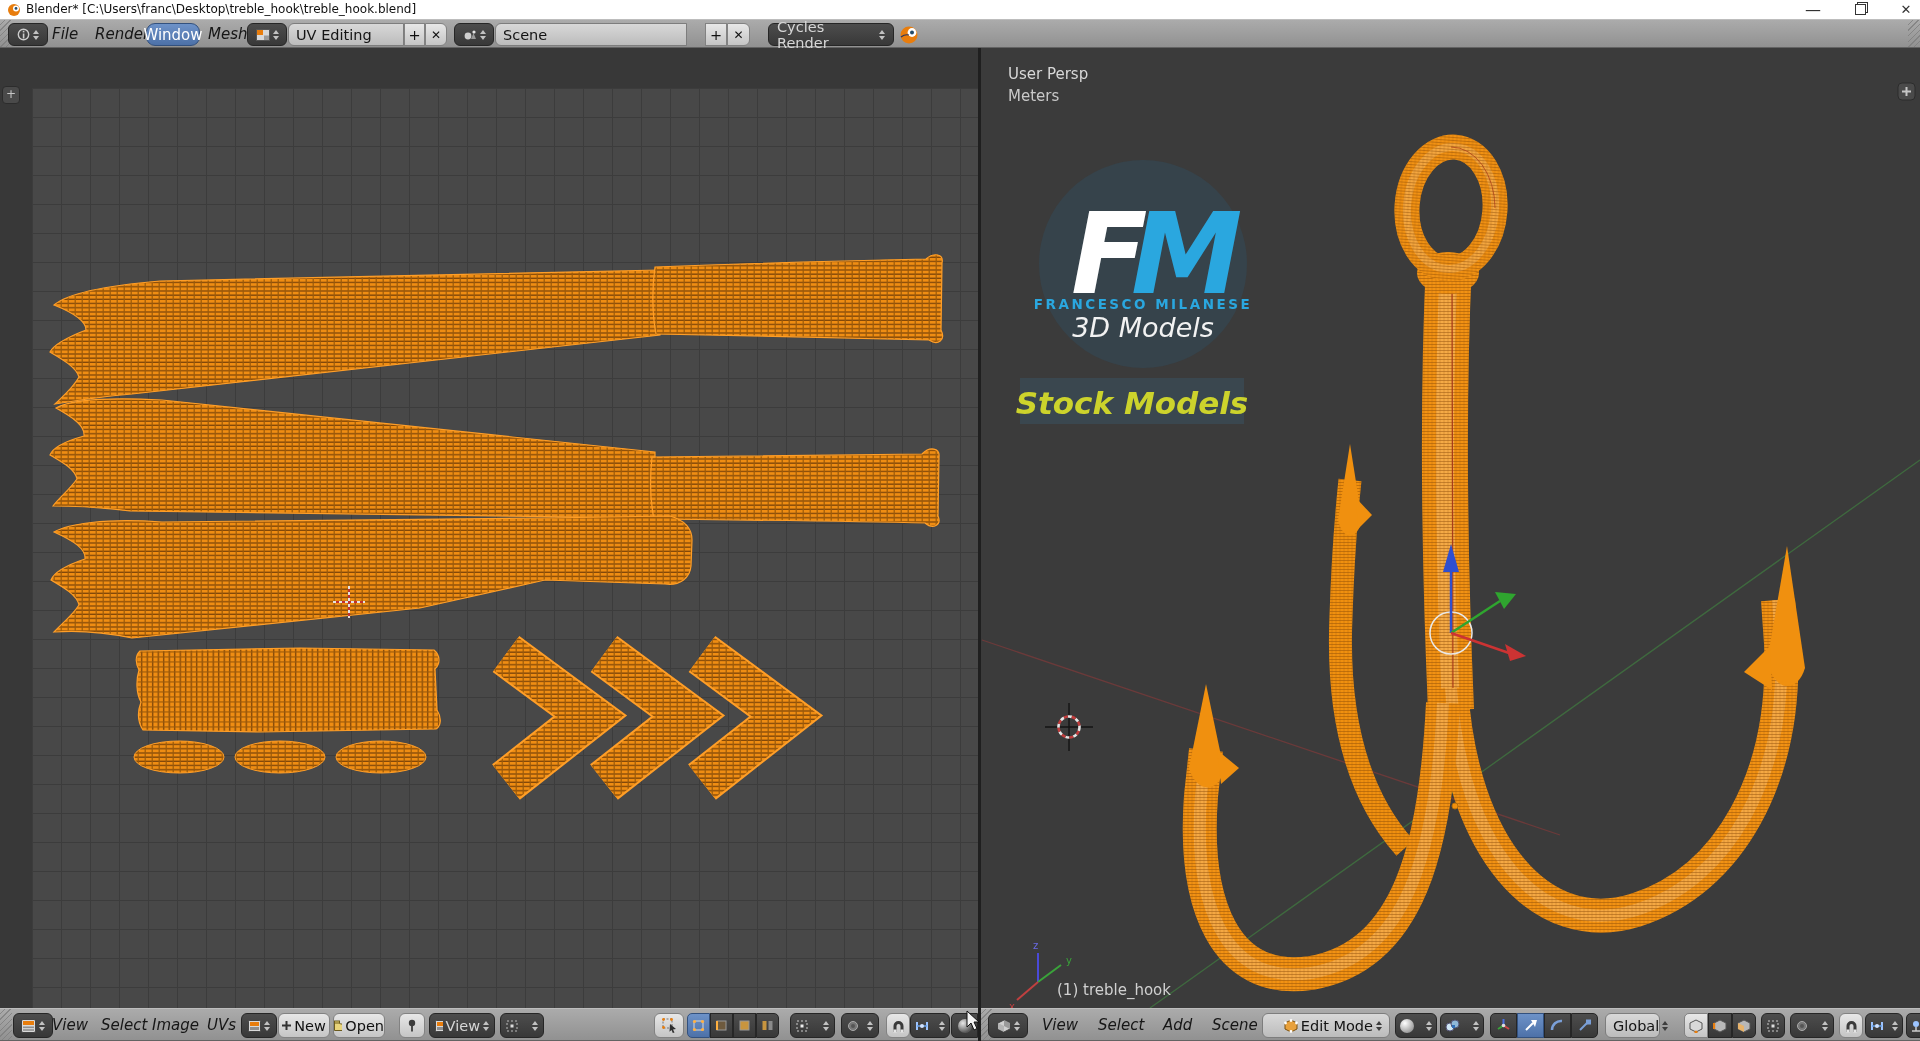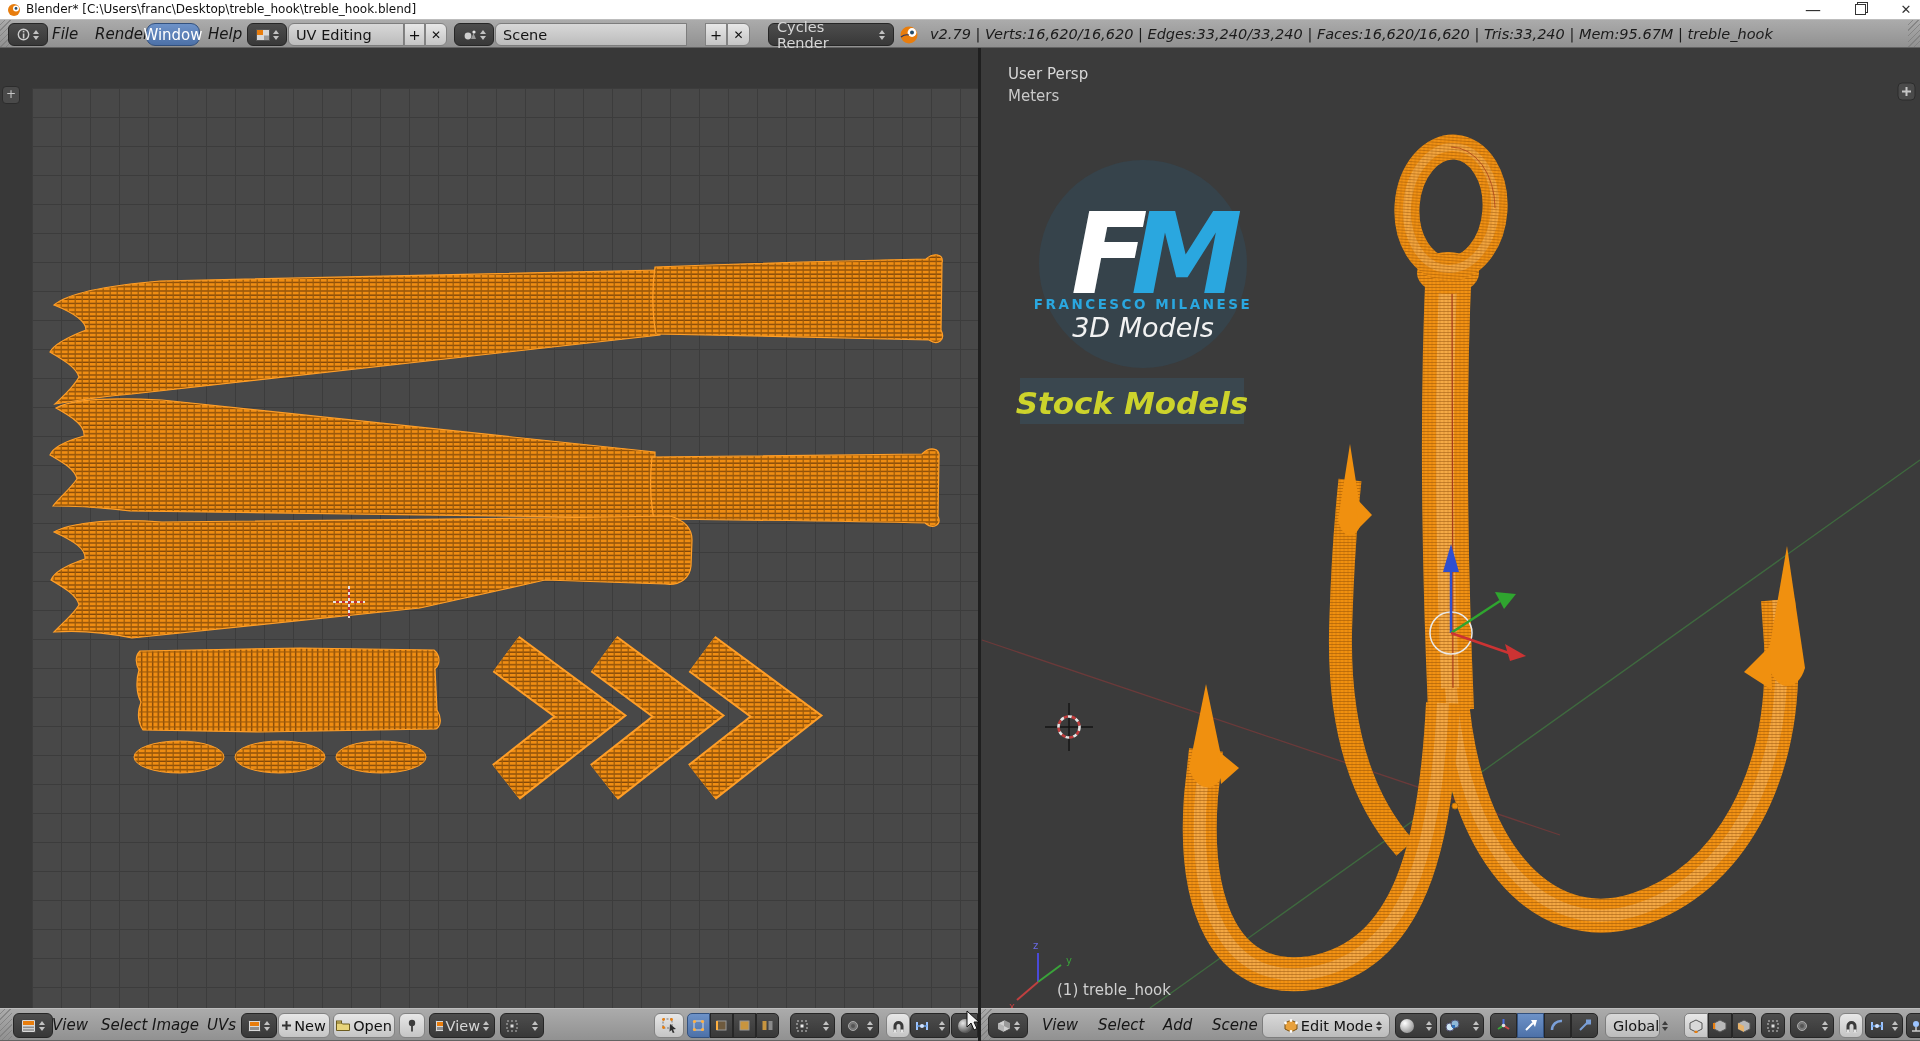--- a/index.html
+++ b/index.html
@@ -61,21 +61,21 @@
         <rect x="5.8" y="2.8" width="1.6" height="1.6" fill="#ccc"></rect>
       </svg>
     <span class="ud">
         <i class="tu"></i>
         <i class="td"></i>
       </span>
   </div>
   <div class="mn" style="left:52px">File</div>
   <div class="mn" style="left:95px">Render</div>
   <div class="b bb pill" style="left:146px;width:54px;font-size:15px">Window</div>
-  <div class="mn" style="left:208px">Help</div>
+  <div class="mn" style="left:208px">Mesh</div>
   <div class="b bd" style="left:247px;width:40px">
     <svg width="14" height="12">
         <rect x="0.5" y="0.5" width="13" height="11" fill="#d8d8d8" stroke="#555"></rect>
         <rect x="1" y="1" width="6" height="5" fill="#e87d0d"></rect>
         <rect x="8" y="6.5" width="5" height="4.5" fill="#9a9a9a"></rect>
       </svg>
     <span class="ud">
         <i class="tu"></i>
         <i class="td"></i>
       </span>
@@ -103,21 +103,20 @@
         <i class="tu"></i>
         <i class="td"></i>
       </span>
   </div>
   <svg class="abs" style="left:899px;top:5px" width="21" height="20">
     <circle cx="10" cy="10" r="8.5" fill="#e87d0d"></circle>
       <circle cx="13" cy="7.5" r="4.4" fill="#fff"></circle>
       <circle cx="13" cy="7.5" r="2" fill="#1f4a6b"></circle>
       <path d="M2,12 Q6,9 10,10" stroke="#236" stroke-width="1.2" fill="none"></path>
   </svg>
-  <div class="mn" style="left:930px;font-size:14.5px;color:#1b1b1b">v2.79 | Verts:16,620/16,620 | Edges:33,240/33,240 | Faces:16,620/16,620 | Tris:33,240 | Mem:95.67M | treble_hook</div>
   <div class="grip" style="left:auto;right:0"></div>
 </div>
 
 <div id="uvarea">
   <div id="uvgrid"></div>
   <div class="abs" style="left:2px;top:38px;width:16px;height:16px;border-radius:4px;background:#4a4a4a;border:1px solid #2c2c2c;color:#c6c6c6;font-size:12px;line-height:14px;text-align:center">+</div>
   <svg class="abs" style="left:0;top:0" width="978" height="960">
     <defs>
       <pattern id="uvmesh" width="7" height="4.2" patternUnits="userSpaceOnUse">
         <rect width="7" height="4.2" fill="#ef8d13"></rect>
@@ -286,21 +285,21 @@
         <i class="td"></i>
       </span>
   </div>
   <div class="b bl" style="left:278px;width:52px">
     <svg width="9" height="9">
         <rect y="3.5" width="9" height="2" fill="#333"></rect>
         <rect x="3.5" width="2" height="9" fill="#333"></rect>
       </svg>
     <span>New</span>
   </div>
-  <div class="b bl" style="left:333px;width:62px">
+  <div class="b bl" style="left:333px;width:52px">
     <svg width="14" height="11">
         <path d="M0.5,2.5 L5,2.5 L6.5,4 L13.5,4 L13.5,10.5 L0.5,10.5 Z" fill="#e8d47a" stroke="#6b5a1d"></path>
         <rect x="0.5" y="1" width="5" height="2" fill="#e8d47a" stroke="#6b5a1d"></rect>
       </svg>
     <span>Open</span>
   </div>
   <div class="b bl" style="left:399px;width:26px">
     <svg width="12" height="13">
         <circle cx="6" cy="4" r="3.2" fill="#3c3c3c"></circle>
         <line x1="6" y1="7" x2="6" y2="12.5" stroke="#3c3c3c" stroke-width="1.8"></line>

